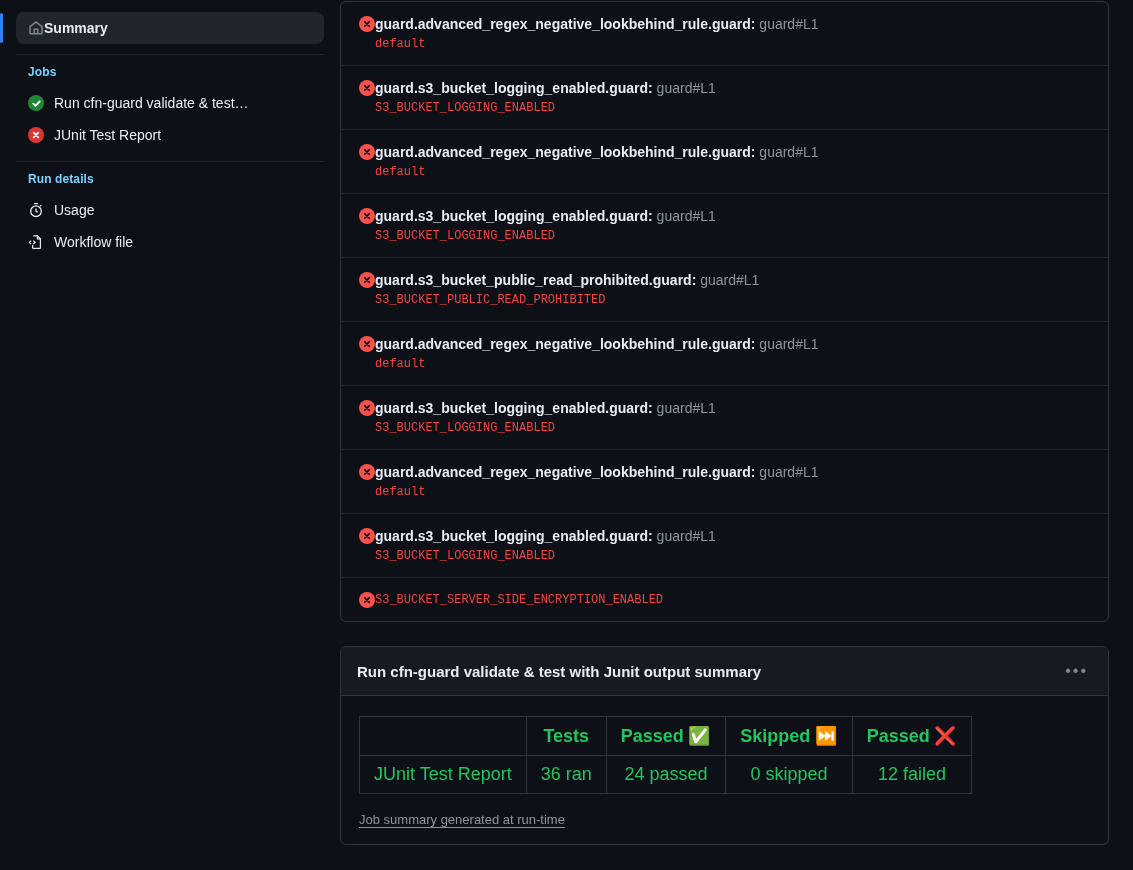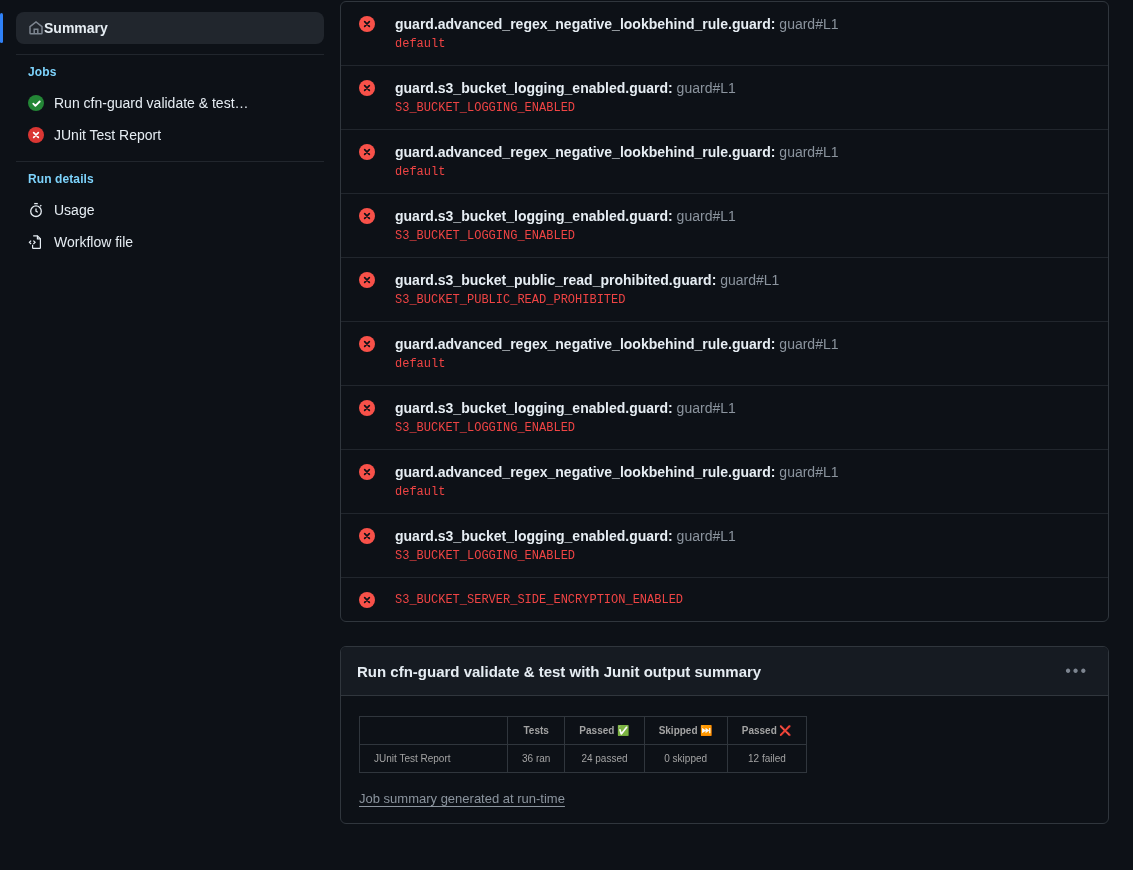--- a/index.html
+++ b/index.html
@@ -120,21 +120,21 @@
     overflow: hidden;
   }
 
   .card.annotations {
     margin-top: 1px;
     border-top: 1px solid #30363d;
   }
 
   .ann-row {
     display: flex;
-    gap: 20px;
+    gap: 0;
     padding: 12px 16px 12px 18px;
     border-bottom: 1px solid #21262d;
     align-items: flex-start;
   }
   .ann-row:last-child { border-bottom: none; }
   .ann-icon {
     width: 16px; height: 16px;
     flex: 0 0 16px;
     margin-top: 2px;
     border-radius: 50%;
@@ -192,22 +192,22 @@
   .card-body { padding: 20px 18px 16px 18px; }
 
   table.summary-table {
     border-collapse: collapse;
     border-spacing: 0;
   }
   table.summary-table th,
   table.summary-table td {
     border: 1px solid #30363d;
     padding: 8px 14px;
-    font-size: 10px;
-    color: #a3a3a3;
+    font-size: 18px;
+    color: #22c55e;
     text-align: center;
     white-space: nowrap;
   }
   table.summary-table th {
     font-weight: 600;
   }
   table.summary-table td:first-child,
   table.summary-table th:first-child {
     text-align: left;
     min-width: 148px;

